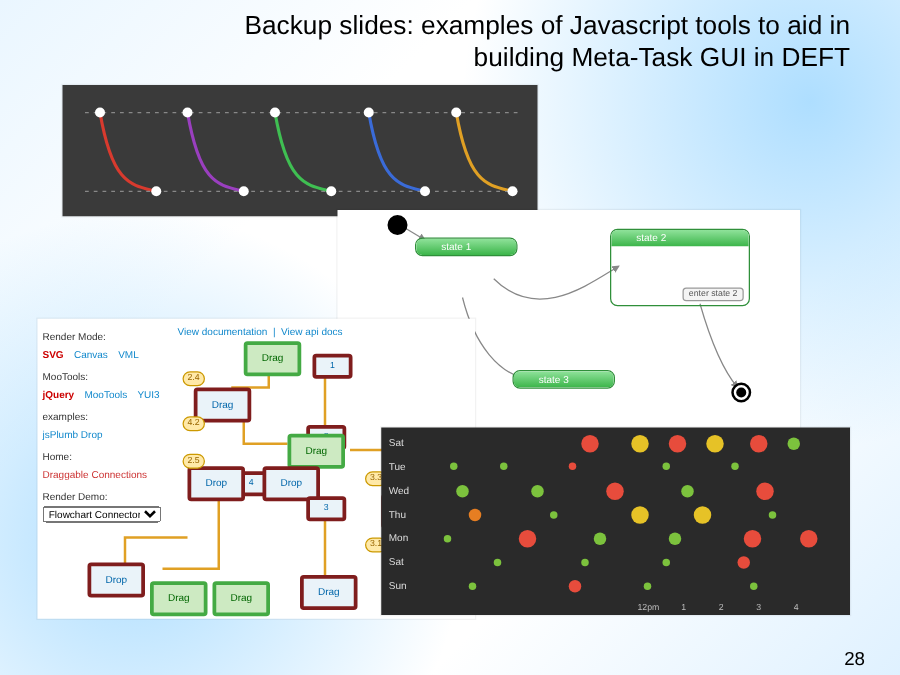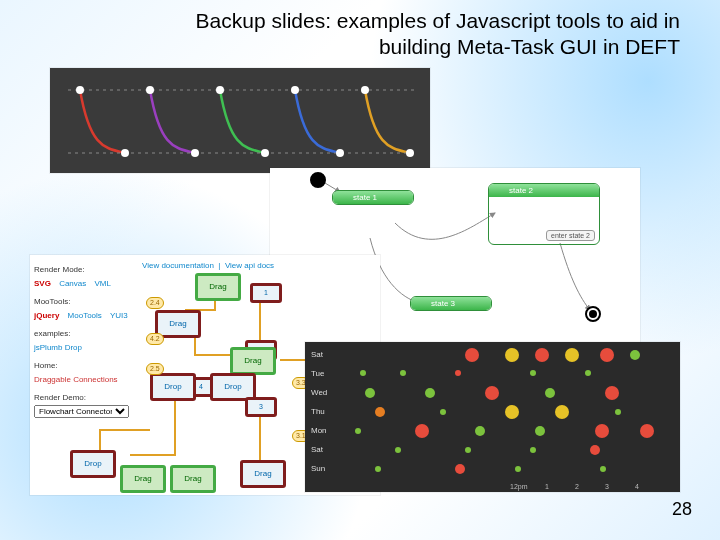--- a/index.html
+++ b/index.html
@@ -1,21 +1,21 @@
 <!DOCTYPE html>
 <html><head>
 <meta charset="utf-8">
 <style>
   html,body{margin:0;padding:0;width:720px;height:540px;overflow:hidden;font-family:Arial,Helvetica,sans-serif;}
   .slide{position:relative;width:720px;height:540px;background:
     radial-gradient(circle at 15% 80%, rgba(120,200,255,0.6) 0%, rgba(120,200,255,0) 35%),
     radial-gradient(circle at 90% 15%, rgba(120,200,255,0.6) 0%, rgba(120,200,255,0) 35%),
     linear-gradient(135deg,#eaf6ff 0%,#ffffff 30%,#ffffff 70%,#dff1ff 100%);}
   .title{position:absolute;top:8px;left:120px;width:560px;font-size:21px;line-height:26px;color:#000;text-align:right;}
-  .pagenum{position:absolute;bottom:20px;right:28px;font-size:18px;color:#000;}
+  .pagenum{position:absolute;bottom:4px;right:28px;font-size:15px;color:#000;}
 
   .panel{position:absolute;background:#fff;box-shadow:0 0 0 1px rgba(0,0,0,0.05);}
 
   
   .panelA{left:50px;top:68px;width:380px;height:105px;background:#3a3a3a;}
   .dot{position:absolute;width:8px;height:8px;border-radius:50%;background:#fff;}
   .curve{position:absolute;overflow:visible;}
 
   
   .panelB{left:270px;top:168px;width:370px;height:175px;background:#fff;}

